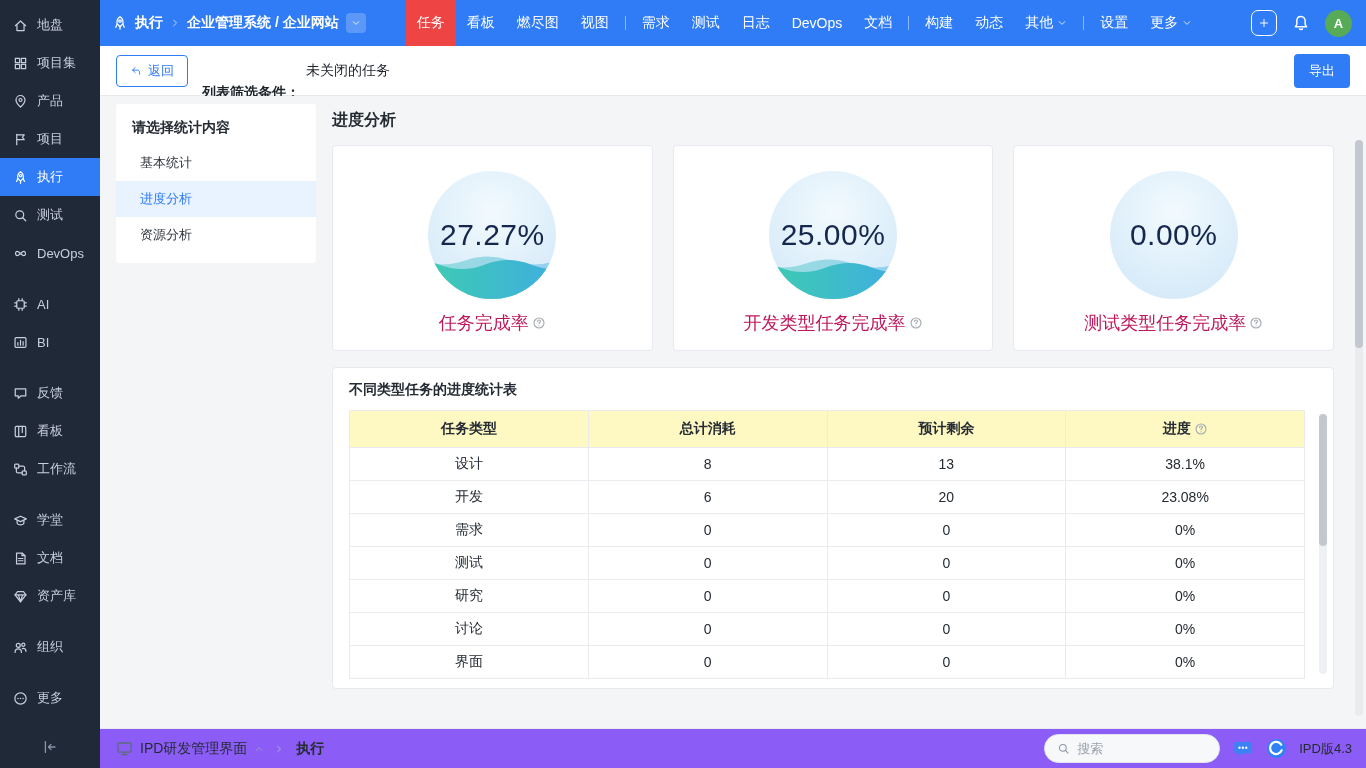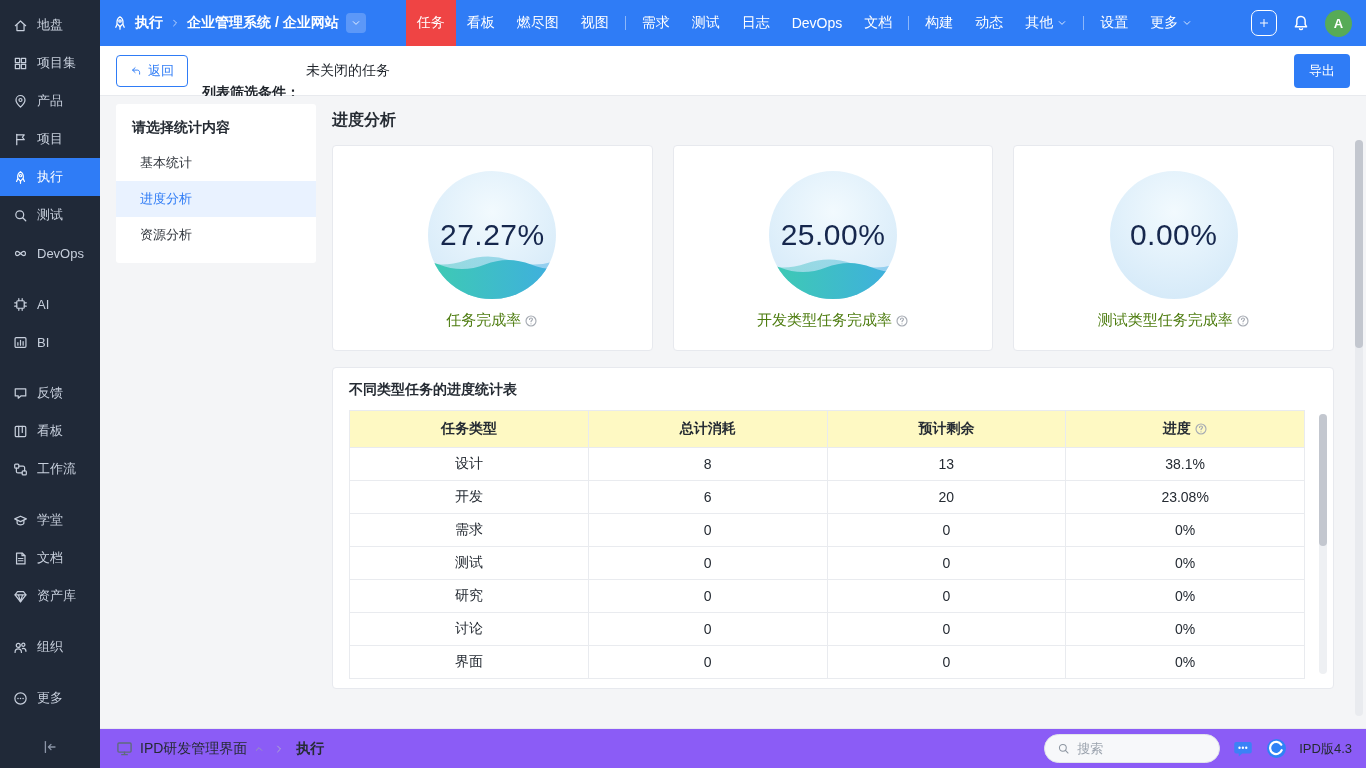--- a/index.html
+++ b/index.html
@@ -51,21 +51,21 @@
 .stats-panel{width:200px;background:#fff;border-radius:3px;padding:13px 0 10px;flex:none;margin-right:16px;}
 .stats-title{font-weight:bold;font-size:14px;padding:2px 16px 8px;}
 .stats-item{padding:9px 16px 9px 24px;font-size:13px;color:#30353c;cursor:pointer;}
 .stats-item.active{background:#e9f2ff;color:#2f7cf6;}
 .report{flex:1;min-width:0;margin-right:16px;}
 .report-title{font-size:16px;font-weight:bold;margin:6px 0 14px;}
 .gauge-row{display:flex;gap:20px;}
 .gauge-card{flex:1;background:#fff;border:1px solid #e7e9ee;border-radius:4px;height:206px;display:flex;flex-direction:column;align-items:center;}
 .gauge-wrap{position:relative;width:130px;height:130px;margin-top:24px;}
 .gauge-value{position:absolute;inset:0;display:flex;align-items:center;justify-content:center;font-size:30px;color:#16274d;font-weight:500;letter-spacing:.5px;}
-.gauge-label{margin-top:11px;display:flex;align-items:center;gap:3px;font-size:15px;color:#4d7c0f;}
+.gauge-label{margin-top:11px;display:flex;align-items:center;gap:3px;font-size:18px;color:#be185d;}
 .help{color:#a6abb3;cursor:pointer;width:14px;height:14px;}
 
 .table-card{margin-top:16px;background:#fff;border:1px solid #e7e9ee;border-radius:4px;padding:13px 16px;position:relative;height:322px;overflow:hidden;}
 .table-title{font-weight:bold;font-size:14px;margin-bottom:11px;}
 table{width:calc(100% - 12px);border-collapse:collapse;font-size:14px;table-layout:fixed;}
 th,td{border:1px solid #e9ebef;text-align:center;color:#252b33;}
 th{background:#fef9c3;font-weight:bold;padding:9px 8px;}
 td{padding:7px 8px;}
 th .help{vertical-align:middle;margin-left:3px;}
 th span{vertical-align:middle;}

